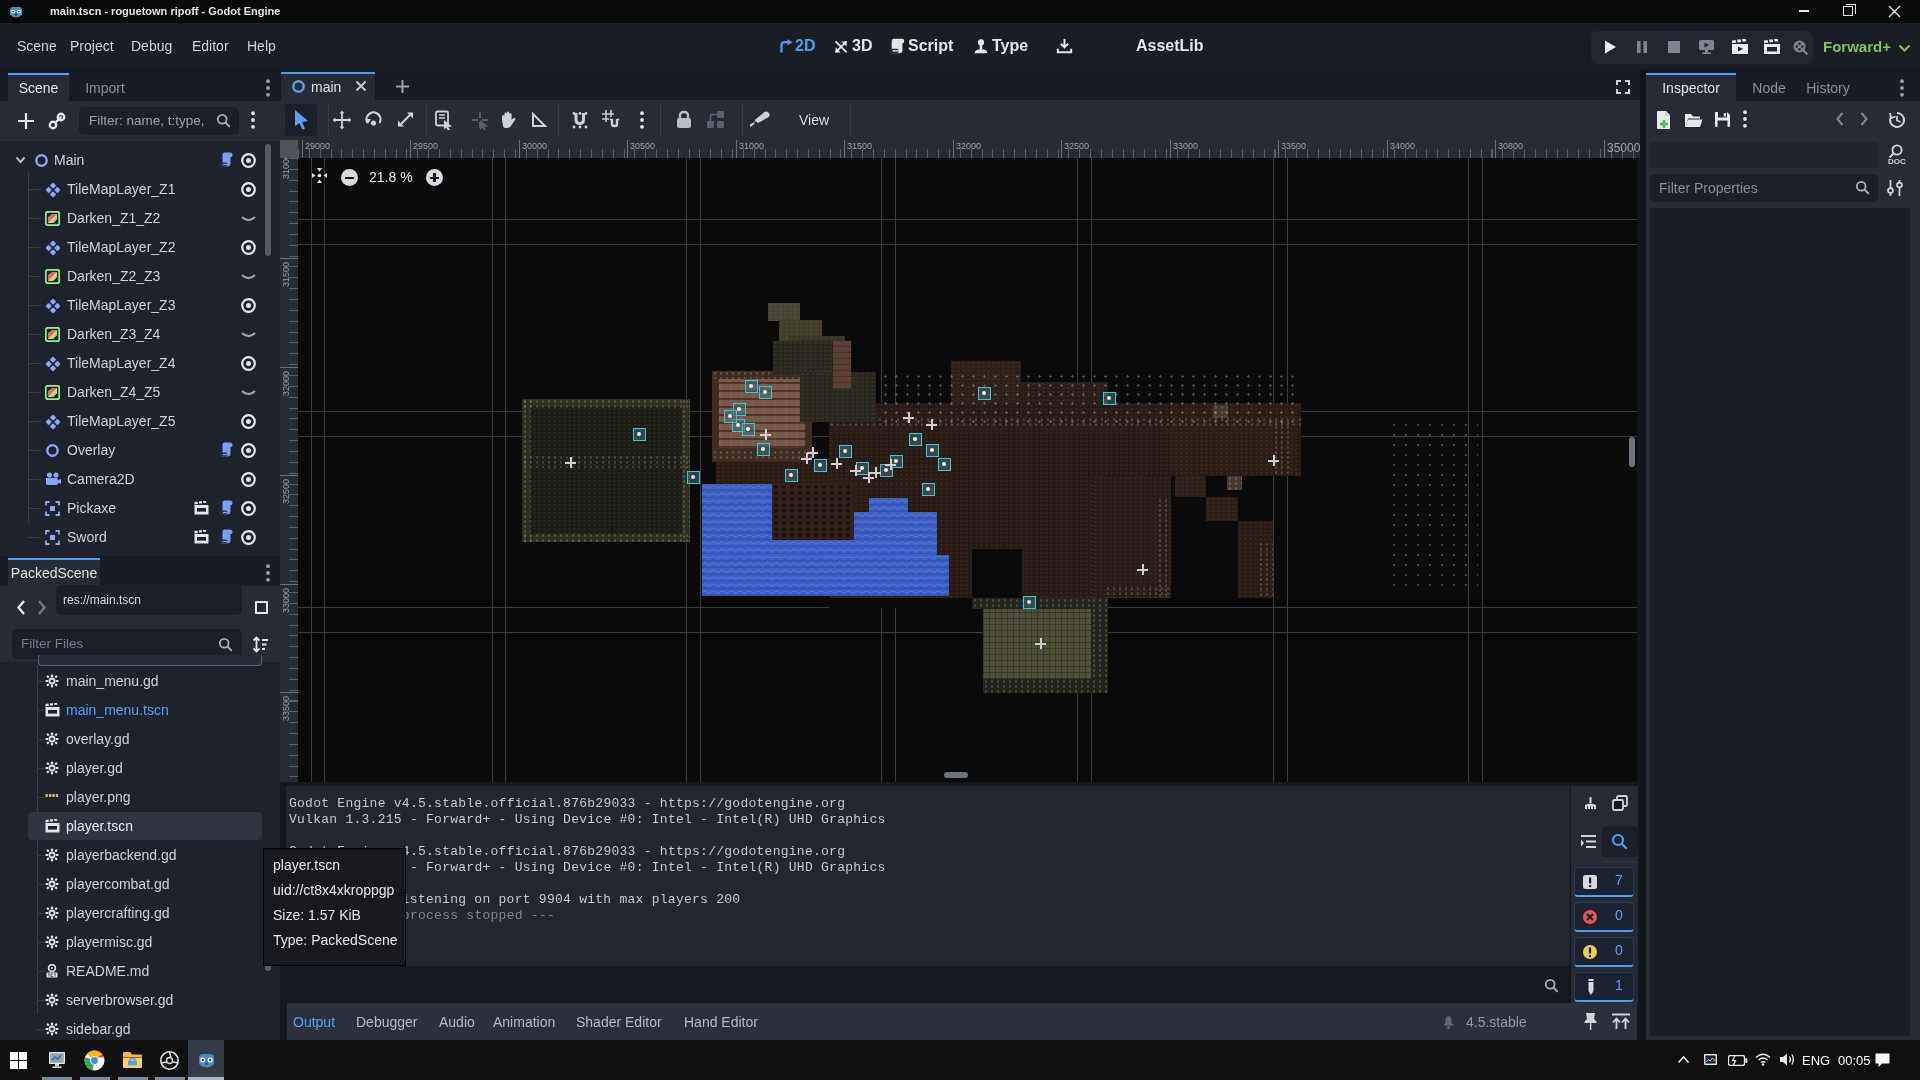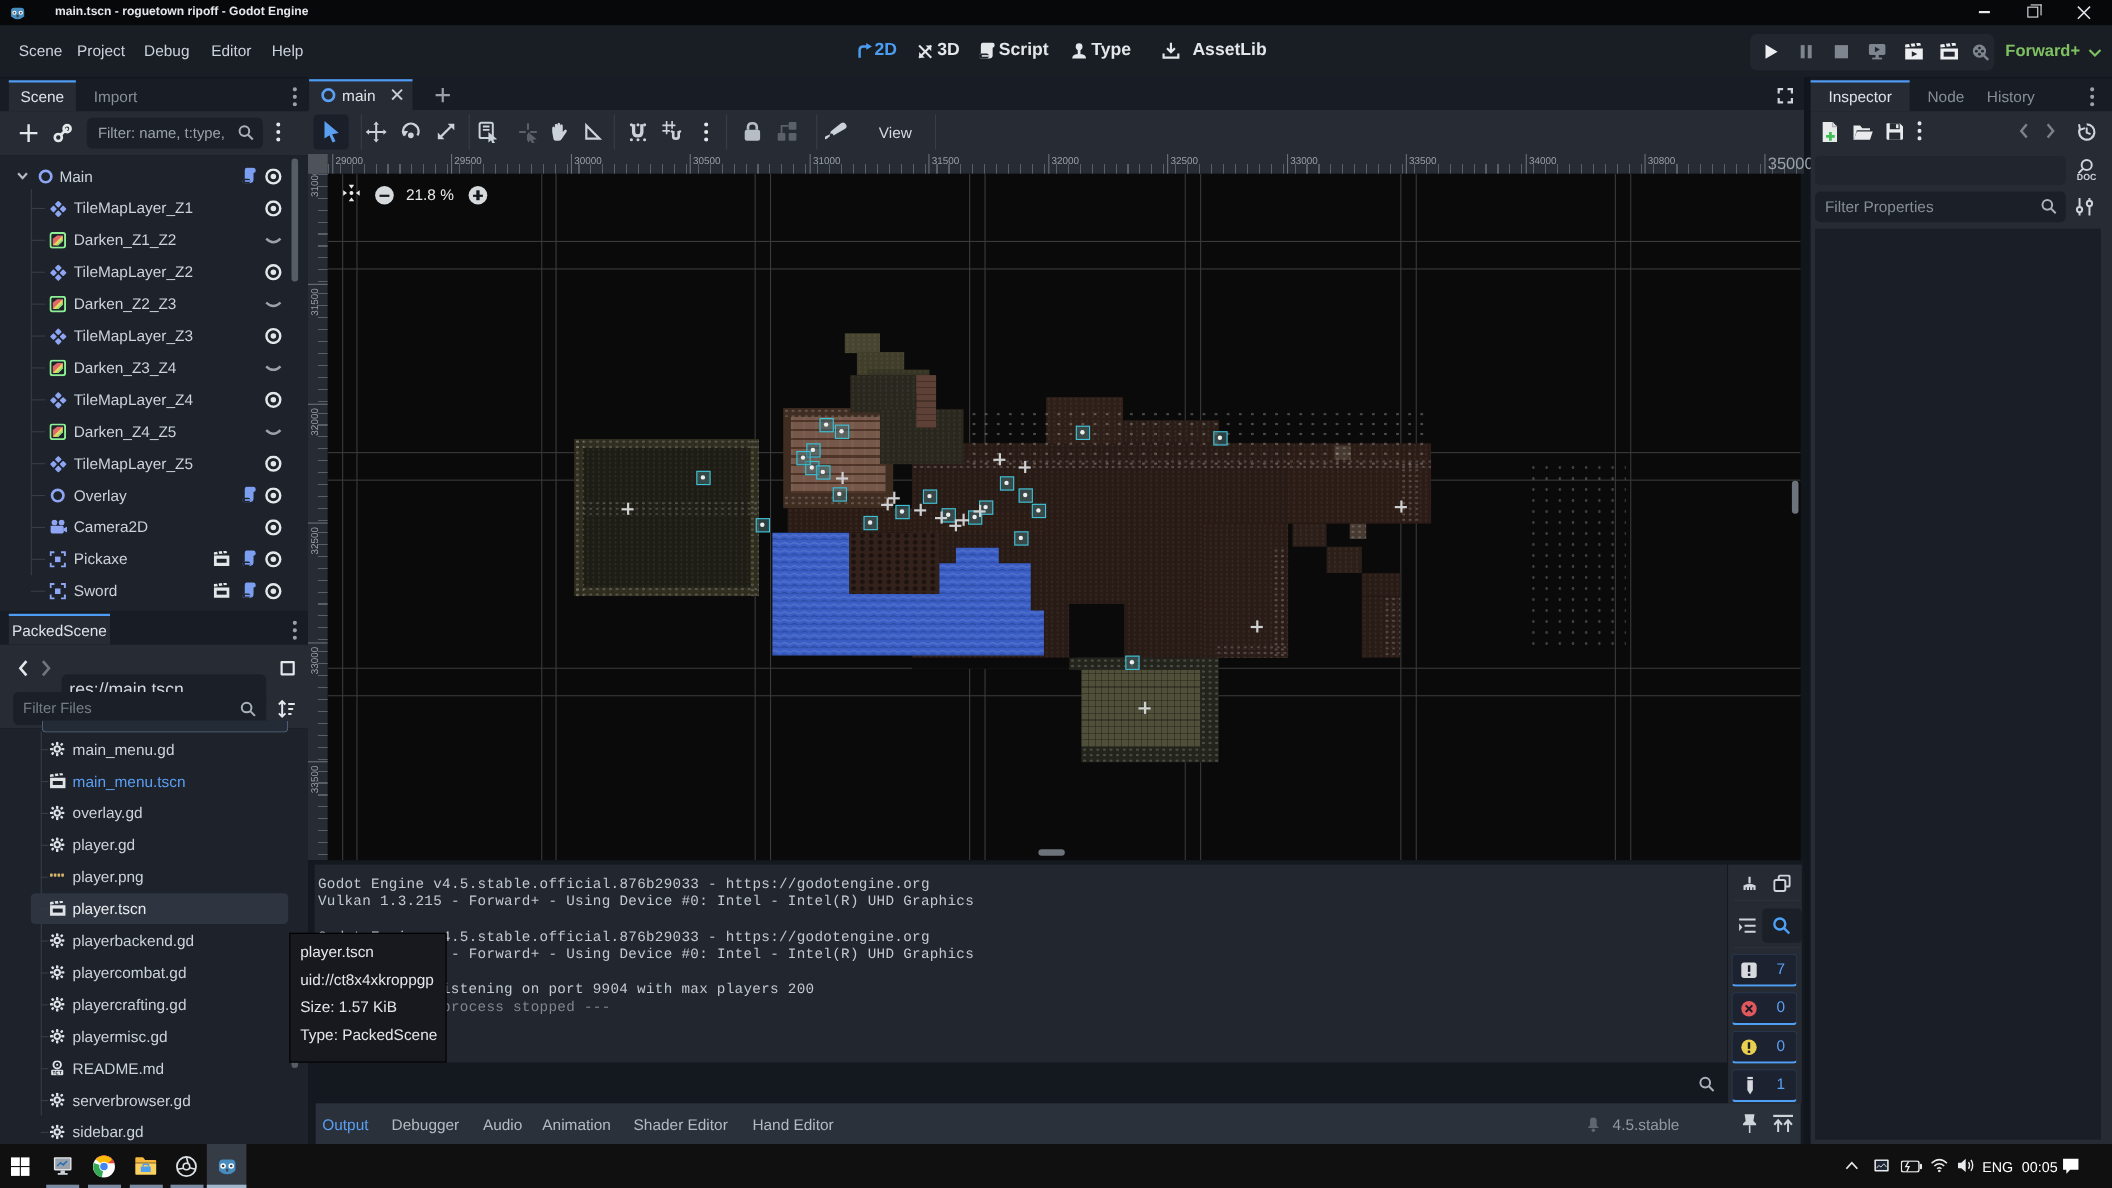--- a/index.html
+++ b/index.html
@@ -84,21 +84,21 @@
         <path d="M3 18 Q3 13.5 10 13.5 Q17 13.5 17 18Z" fill="#e4e7ea"></path>
       </svg>
     </div>
 <div class="a" style="left:992px;top:37px;font-size:16px;font-weight:bold;color:#e4e7ea">Type</div>
 <div class="a" style="left:1056px;top:38px">
       <svg width="17" height="17" viewBox="0 0 19 19">
         <path d="M9.5 1 L9.5 10 M5.5 6.5 L9.5 10.5 L13.5 6.5" stroke="#e4e7ea" stroke-width="2.2" fill="none"></path>
         <path d="M2 12 L2 16 L17 16 L17 12" stroke="#e4e7ea" stroke-width="2.2" fill="none"></path>
       </svg>
     </div>
-<div class="a" style="left:1084px;top:37px;font-size:16px;font-weight:bold;color:#e4e7ea">AssetLib</div>
+<div class="a" style="left:1136px;top:37px;font-size:16px;font-weight:bold;color:#e4e7ea">AssetLib</div>
 
 <div class="a" style="left:1591px;top:31px;width:222px;height:33px;background:#21262f;border-radius:6px"></div>
 <div class="a" style="left:1602px;top:39px">
       <svg width="16" height="16" viewBox="0 0 16 16">
         <path d="M3 1.5 L14 8 L3 14.5Z" fill="#eceef0"></path>
       </svg>
     </div>
 <div class="a" style="left:1635px;top:40px">
       <svg width="14" height="14" viewBox="0 0 14 14">
         <rect x="2" y="1" width="3.6" height="12" fill="#7e858e"></rect>
@@ -489,21 +489,21 @@
 <div class="a" style="left:16px;top:599px">
       <svg width="10" height="17" viewBox="0 0 10 17">
         <path d="M8 2 L2.5 8.5 L8 15" stroke="#e4e7ea" stroke-width="2.4" fill="none"></path>
       </svg>
     </div>
 <div class="a" style="left:37px;top:599px">
       <svg width="10" height="17" viewBox="0 0 10 17">
         <path d="M2 2 L7.5 8.5 L2 15" stroke="#6f7680" stroke-width="2.4" fill="none"></path>
       </svg>
     </div>
-<div class="a input" style="left:56px;top:613px;width:186px;height:30px;font-size:16px;line-height:30px;padding-left:7px;color:#d3d8de">res://main.tscn</div>
+<div class="a input" style="left:56px;top:585px;width:186px;height:30px;font-size:12px;line-height:30px;padding-left:7px;color:#d3d8de">res://main.tscn</div>
 <div class="a" style="left:255px;top:601px;width:13px;height:13px;border:2px solid #e4e7ea;border-radius:1px"></div>
 <div class="a input" style="left:12px;top:629px;width:230px;height:30px;font-size:13.5px;line-height:30px;padding-left:9px;color:#767d87">Filter Files<span style="position:absolute;right:9px;top:8px">
         <svg width="15" height="15" viewBox="0 0 15 15">
           <circle cx="6.2" cy="6.2" r="4.4" fill="none" stroke="#aab1ba" stroke-width="1.8"></circle>
           <path d="M9.5 9.5 L13.8 13.8" stroke="#aab1ba" stroke-width="1.8"></path>
         </svg>
       </span></div>
 <div class="a" style="left:252px;top:636px">
       <svg width="17" height="17" viewBox="0 0 17 17">
         <g stroke="#e4e7ea" stroke-width="1.8" fill="none">
@@ -891,21 +891,21 @@
 <div class="a" style="left:1064px;top:141px;font-size:9px;color:#9aa0a8">32500</div>
 <div class="a" style="left:1170px;top:140px;width:1px;height:18px;background:#6a7078"></div>
 <div class="a" style="left:1173px;top:141px;font-size:9px;color:#9aa0a8">33000</div>
 <div class="a" style="left:1278px;top:140px;width:1px;height:18px;background:#6a7078"></div>
 <div class="a" style="left:1281px;top:141px;font-size:9px;color:#9aa0a8">33500</div>
 <div class="a" style="left:1387px;top:140px;width:1px;height:18px;background:#6a7078"></div>
 <div class="a" style="left:1390px;top:141px;font-size:9px;color:#9aa0a8">34000</div>
 <div class="a" style="left:1495px;top:140px;width:1px;height:18px;background:#6a7078"></div>
 <div class="a" style="left:1498px;top:141px;font-size:9px;color:#9aa0a8">30800</div>
 <div class="a" style="left:1604px;top:140px;width:1px;height:18px;background:#6a7078"></div>
-<div class="a" style="left:1607px;top:141px;font-size:15px;color:#9aa0a8">35000</div>
+<div class="a" style="left:1607px;top:141px;font-size:12px;color:#9aa0a8">35000</div>
 <div class="a" style="left:289px;top:158px;width:9px;height:624px;background:repeating-linear-gradient(180deg,#595f68 0,#595f68 1px,transparent 1px,transparent 10.85px)"></div>
 <div class="a" style="left:280px;top:150px;width:18px;height:1px;background:#6a7078"></div>
 <div class="a" style="left:281px;top:154px;font-size:9px;color:#9aa0a8;writing-mode:vertical-rl;transform:rotate(180deg)">31000</div>
 <div class="a" style="left:280px;top:258px;width:18px;height:1px;background:#6a7078"></div>
 <div class="a" style="left:281px;top:262px;font-size:9px;color:#9aa0a8;writing-mode:vertical-rl;transform:rotate(180deg)">31500</div>
 <div class="a" style="left:280px;top:367px;width:18px;height:1px;background:#6a7078"></div>
 <div class="a" style="left:281px;top:371px;font-size:9px;color:#9aa0a8;writing-mode:vertical-rl;transform:rotate(180deg)">32000</div>
 <div class="a" style="left:280px;top:475px;width:18px;height:1px;background:#6a7078"></div>
 <div class="a" style="left:281px;top:479px;font-size:9px;color:#9aa0a8;writing-mode:vertical-rl;transform:rotate(180deg)">32500</div>
 <div class="a" style="left:280px;top:584px;width:18px;height:1px;background:#6a7078"></div>

